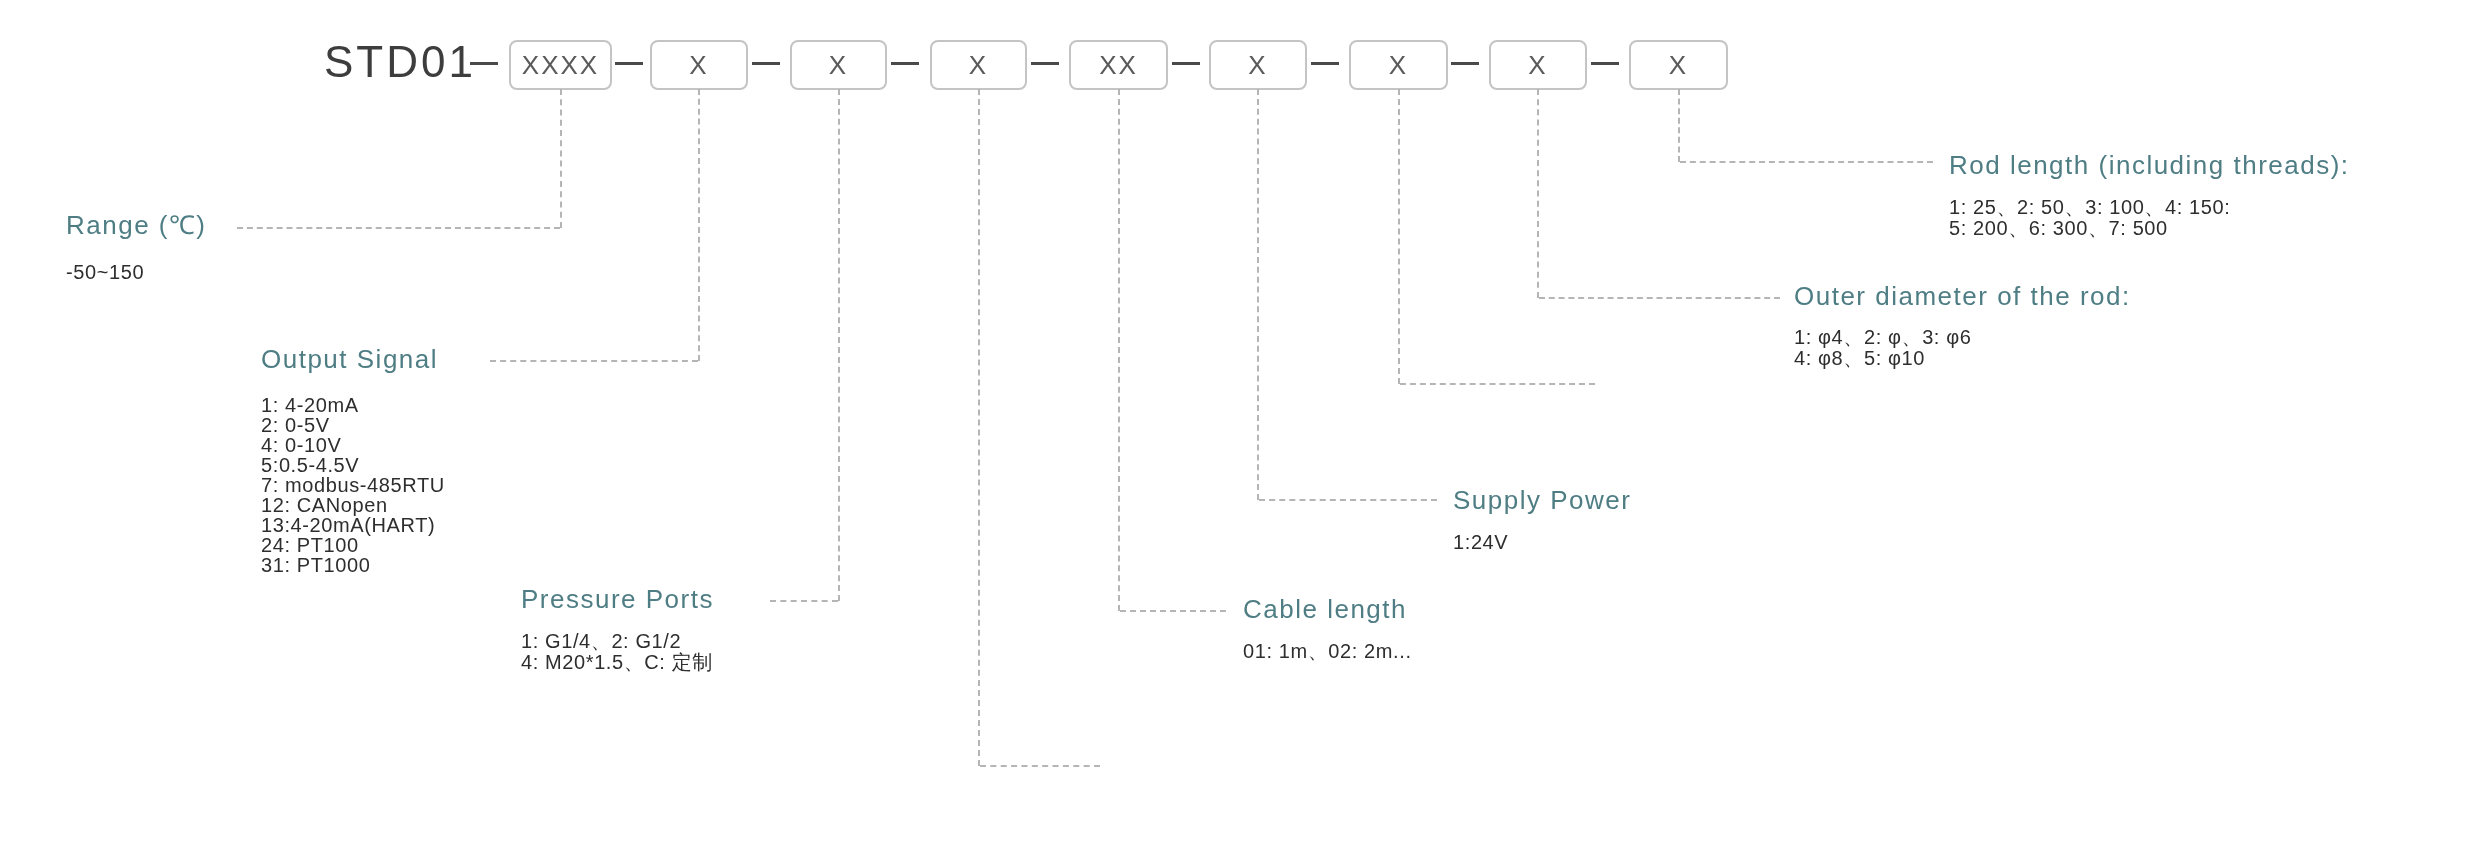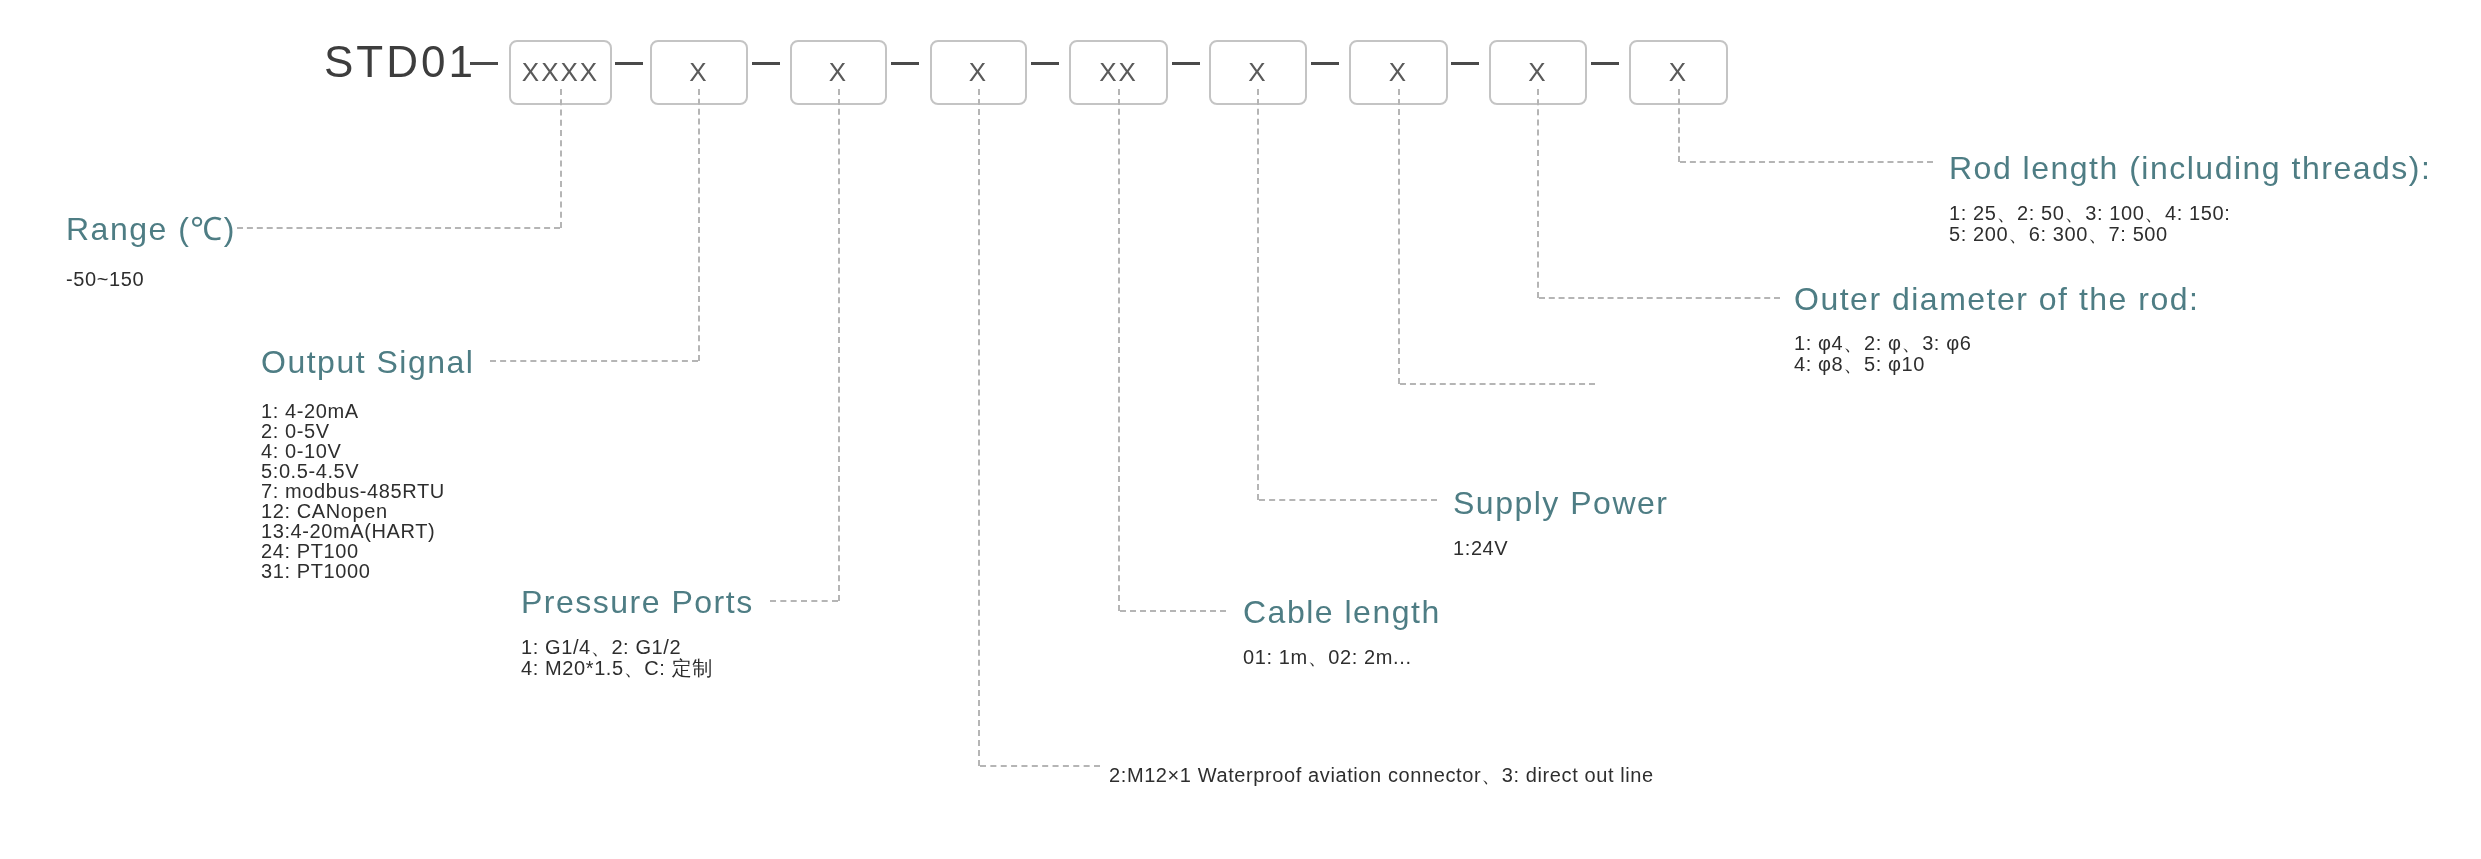--- a/index.html
+++ b/index.html
@@ -20,21 +20,21 @@
     top: 36px;
     font-size: 44px;
     line-height: 52px;
     color: #3d3d3d;
     letter-spacing: 3px;
     white-space: nowrap;
   }
   .code-box {
     position: absolute;
     top: 40px;
-    height: 65px;
+    height: 50px;
     box-sizing: border-box;
     border: 2px solid var(--box-border, #c4c4c4);
     border-radius: 8px;
     background: #ffffff;
     display: flex;
     align-items: center;
     justify-content: center;
     font-size: 26px;
     color: #5a5a5a;
     letter-spacing: 2px;
@@ -53,21 +53,21 @@
   }
   .h-line {
     position: absolute;
     height: 0;
     border-top: 2px dashed var(--line-color, #b5b5b5);
   }
   .group {
     position: absolute;
   }
   .heading {
-    font-size: 32px;
+    font-size: 26px;
     color: var(--heading-color, #4e7d84);
     letter-spacing: 1.5px;
     white-space: nowrap;
   }
   .details {
     margin-top: 16px;
   }
   .detail {
     font-size: 20px;
     color: #2e2e2e;
@@ -182,23 +182,20 @@
 
   <div class="group" style="left:521px;top:584px;">
     <div class="heading">Pressure Ports</div>
     <div class="details wide">
       <div class="detail">1: G1/4、2: G1/2</div>
       <div class="detail">4: M20*1.5、C: 定制</div>
     </div>
   </div>
 
   <div class="group" style="left:1109px;top:749px;">
-    <div class="details wide">
-      <div class="detail">2:M12×1 Waterproof aviation connector、3: direct out line</div>
-    </div>
   </div>
 
   <div class="group" style="left:1243px;top:594px;">
     <div class="heading">Cable length</div>
     <div class="details wide">
       <div class="detail">01: 1m、02: 2m...</div>
     </div>
   </div>
 
   <div class="group" style="left:1453px;top:485px;">

